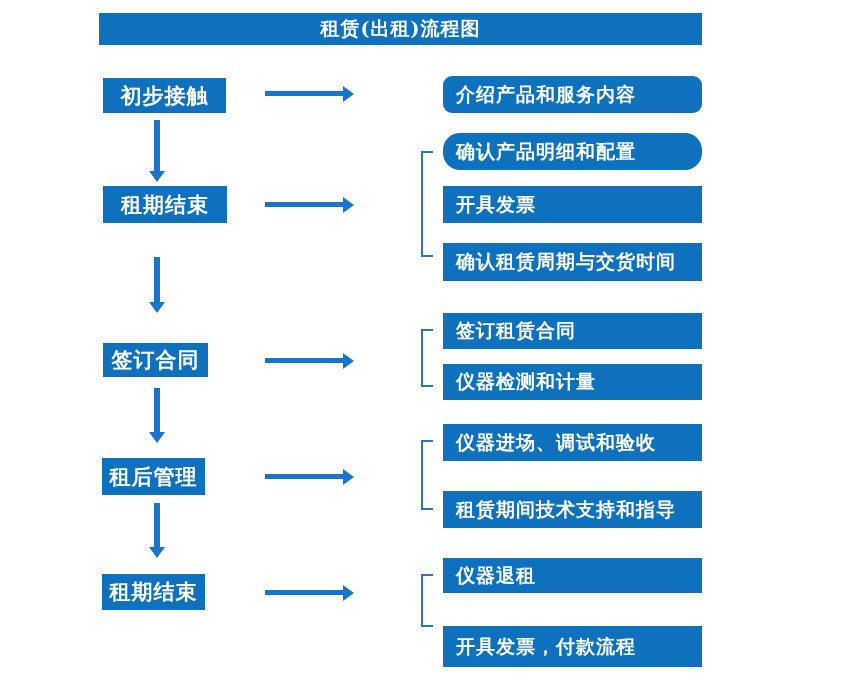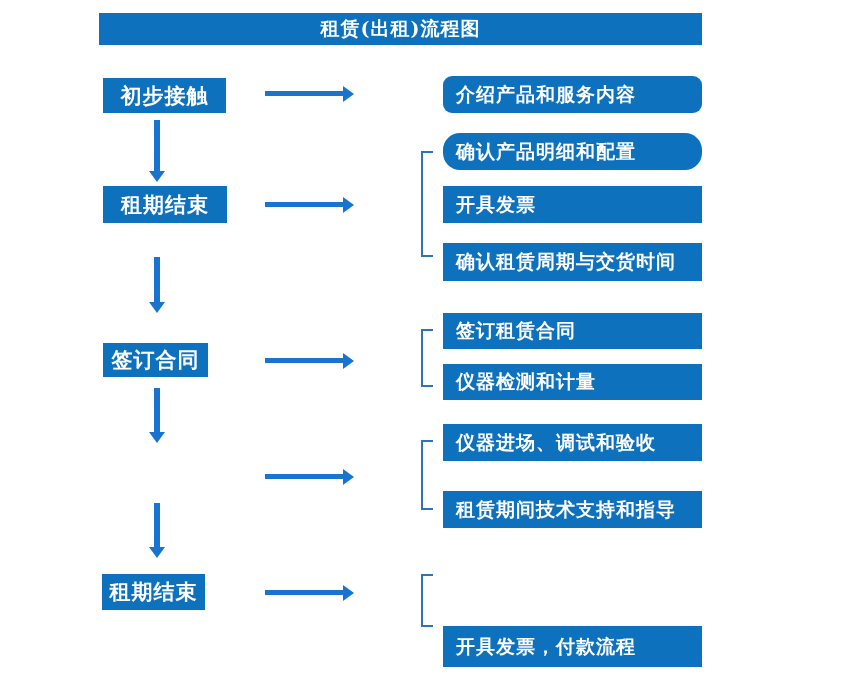--- a/index.html
+++ b/index.html
@@ -76,20 +76,21 @@
 </head>
 <body>
 
 <div class="canvas">
 
   <div class="titlebar">租赁(出租)流程图</div>
 
   <div class="stage" style="left:103px;top:78px;width:123px;height:35px;">初步接触</div>
   <div class="stage" style="left:103px;top:186px;width:124px;height:37px;">租期结束</div>
   <div class="stage" style="left:103px;top:343px;width:105px;height:34px;">签订合同</div>
+  <div class="stage" style="left:102px;top:458px;width:103px;height:37px;">租后管理</div>
   <div class="stage" style="left:102px;top:574px;width:103px;height:36px;">租期结束</div>
 
   <div class="varrow" style="top:120px;height:51px;"></div>
   <div class="varrow" style="top:257px;height:45px;"></div>
   <div class="varrow" style="top:388px;height:44px;"></div>
   <div class="varrow" style="top:503px;height:44px;"></div>
 
   <div class="harrow" style="top:91px;"></div>
   <div class="harrow" style="top:202px;"></div>
   <div class="harrow" style="top:358px;"></div>
@@ -102,15 +103,16 @@
   <div class="bracket" style="top:574px;height:53px;"></div>
 
   <div class="detail" style="top:76px;height:37px;border-radius:9px;">介绍产品和服务内容</div>
   <div class="detail" style="top:133px;height:37px;border-radius:17px;">确认产品明细和配置</div>
   <div class="detail" style="top:186px;height:37px;">开具发票</div>
   <div class="detail" style="top:243px;height:38px;">确认租赁周期与交货时间</div>
   <div class="detail" style="top:313px;height:36px;">签订租赁合同</div>
   <div class="detail" style="top:364px;height:36px;">仪器检测和计量</div>
   <div class="detail" style="top:424px;height:37px;">仪器进场、调试和验收</div>
   <div class="detail" style="top:491px;height:37px;">租赁期间技术支持和指导</div>
+  <div class="detail" style="top:558px;height:35px;">仪器退租</div>
   <div class="detail" style="top:607px;height:41px;margin-top:19px;">开具发票，付款流程</div>
 
 </div>
 
 </body></html>

